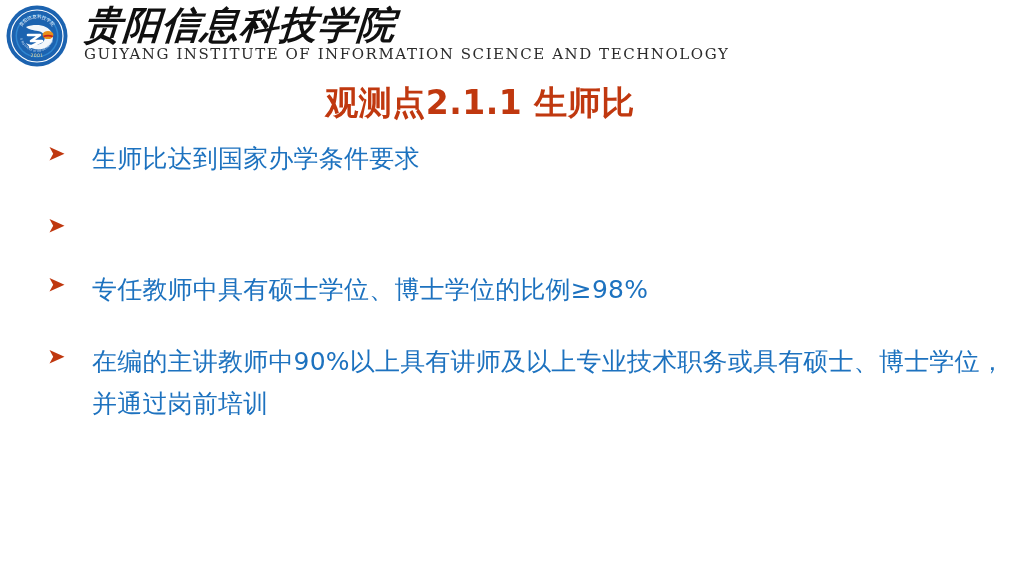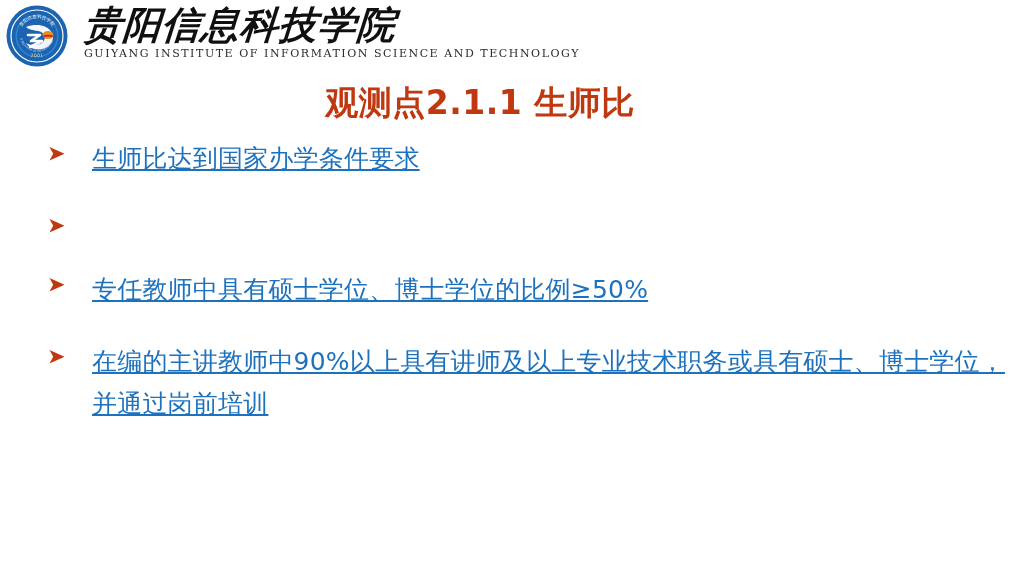--- a/index.html
+++ b/index.html
@@ -57,21 +57,21 @@
     font-weight: 700;
     color: #101010;
     letter-spacing: 1px;
     font-style: italic;
     transform: skewX(-4deg);
     white-space: nowrap;
   }
 
   .wordmark-en {
     font-family: "DejaVu Serif", "Liberation Serif", serif;
-    font-size: 11px;
+    font-size: 15px;
     line-height: 14px;
     color: #2b2b2b;
     letter-spacing: 1.55px;
     white-space: nowrap;
     margin-top: 1px;
   }
 
   
   .title {
     position: absolute;
@@ -111,21 +111,20 @@
   }
   .bullet-marker svg { display: block; }
 
   .bullet-text {
     margin-left: 26px;
     font-size: 25px;
     line-height: 42px;
     color: #1D72BF;
     font-weight: 400;
     letter-spacing: 0.2px;
-    text-decoration: underline;
   }
   .bullet-text.wrap {
     max-width: 965px;
   }
 </style>
 </head>
 <body>
 
 <div class="slide">
 
@@ -183,21 +182,21 @@
     </div>
 
 
 
     <div class="bullet-row">
       <span class="bullet-marker">
         <svg width="18" height="18" viewBox="0 0 18 18" aria-hidden="true">
           <path d="M1.5 2 L16.5 8.8 L1.5 15.6 L5.2 8.8 Z" fill="#C0380F"></path>
         </svg>
       </span>
-      <span class="bullet-text">专任教师中具有硕士学位、博士学位的比例≥50%</span>
+      <span class="bullet-text">专任教师中具有硕士学位、博士学位的比例≥98%</span>
     </div>
 
     <div class="bullet-row">
       <span class="bullet-marker">
         <svg width="18" height="18" viewBox="0 0 18 18" aria-hidden="true">
           <path d="M1.5 2 L16.5 8.8 L1.5 15.6 L5.2 8.8 Z" fill="#C0380F"></path>
         </svg>
       </span>
       <span class="bullet-text wrap">在编的主讲教师中90%以上具有讲师及以上专业技术职务或具有硕士、博士学位，并通过岗前培训</span>
     </div>

